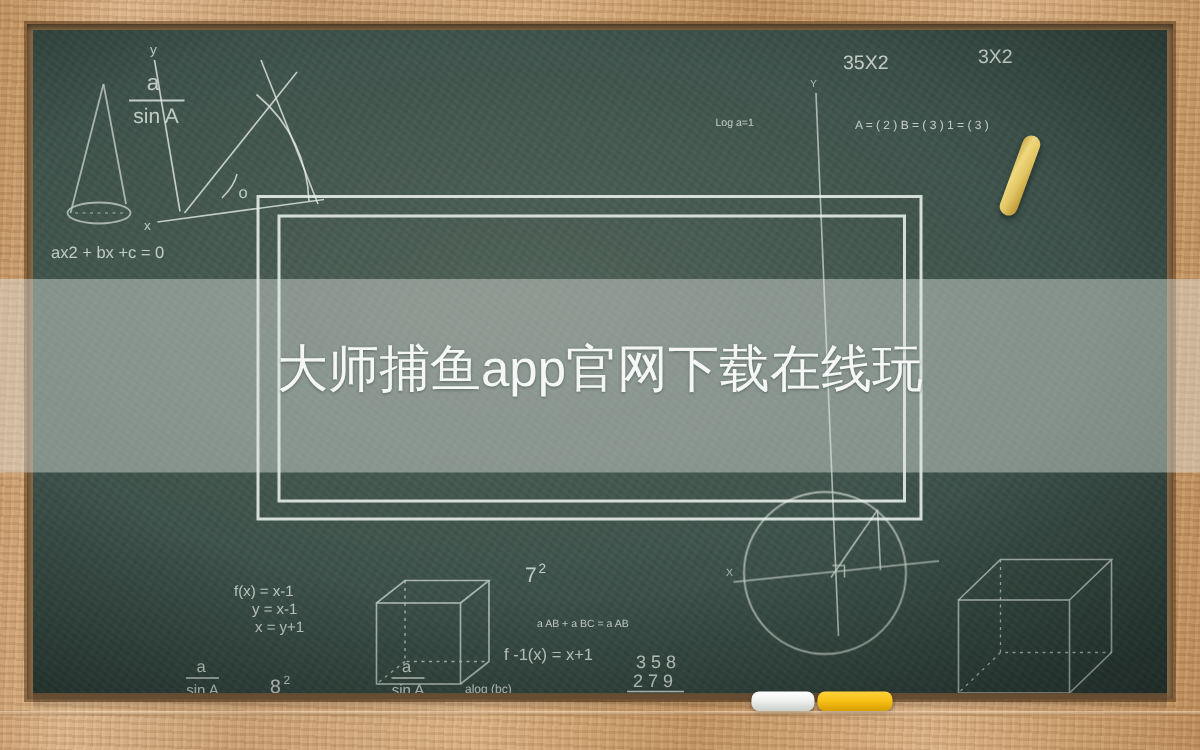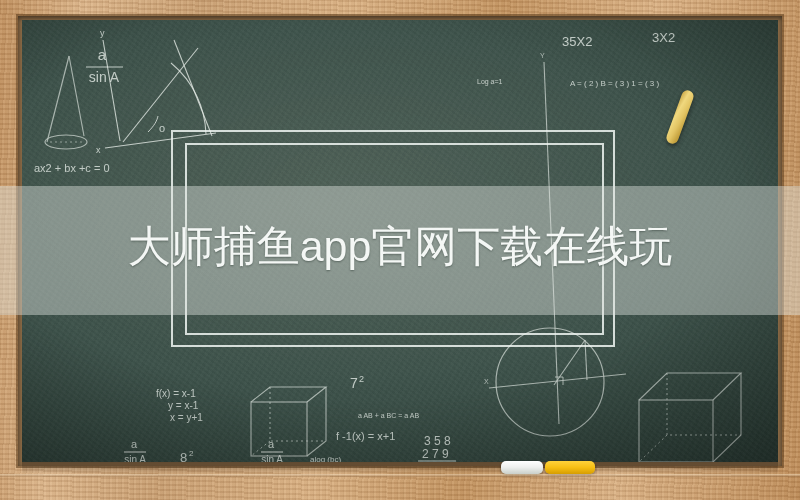--- a/index.html
+++ b/index.html
@@ -100,21 +100,21 @@
     top: 186px; height: 129px;
     background: rgba(222,228,224,0.44);
   }
 
   
   .title {
     position: absolute;
     left: 0; right: 0;
     top: 226px;
     text-align: center;
-    font-size: 43px;
+    font-size: 34px;
     line-height: 40px;
     letter-spacing: 0px;
     color: #f4f7f5;
     font-family: "Liberation Sans", sans-serif;
     white-space: nowrap;
     text-shadow: 0 1px 2px rgba(30,45,38,0.45);
   }
 
   
   .chalk-stick {

